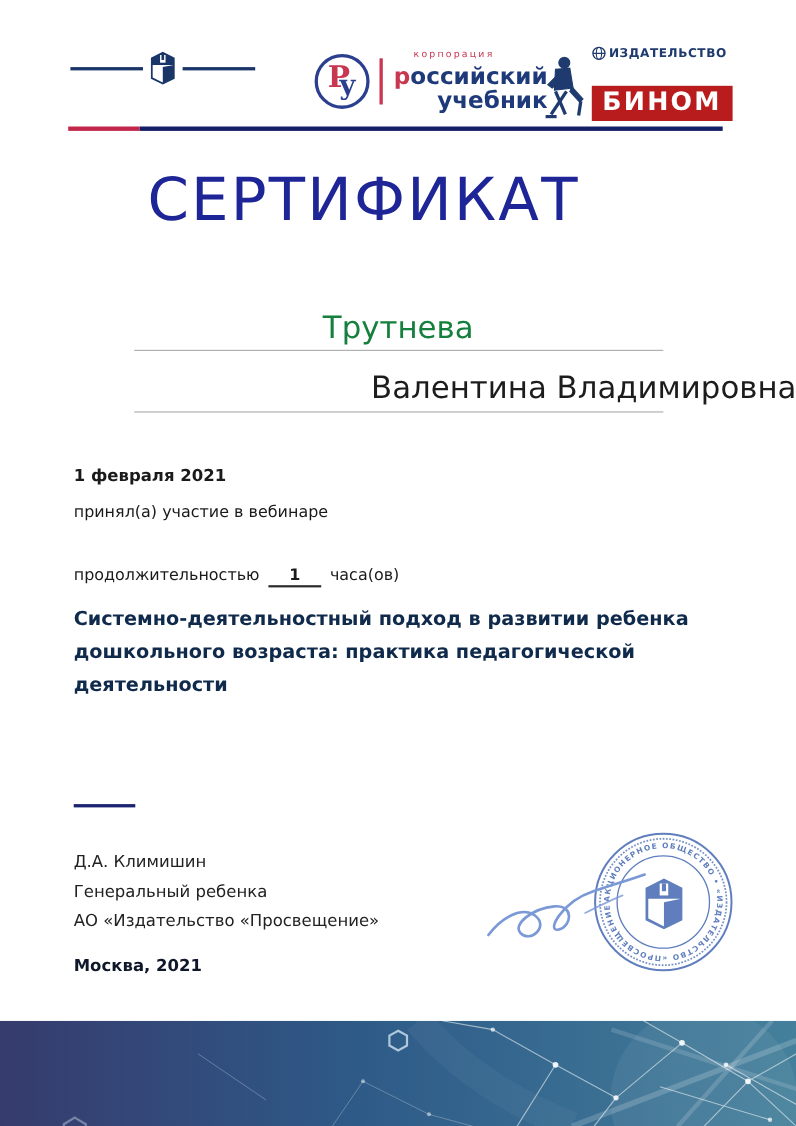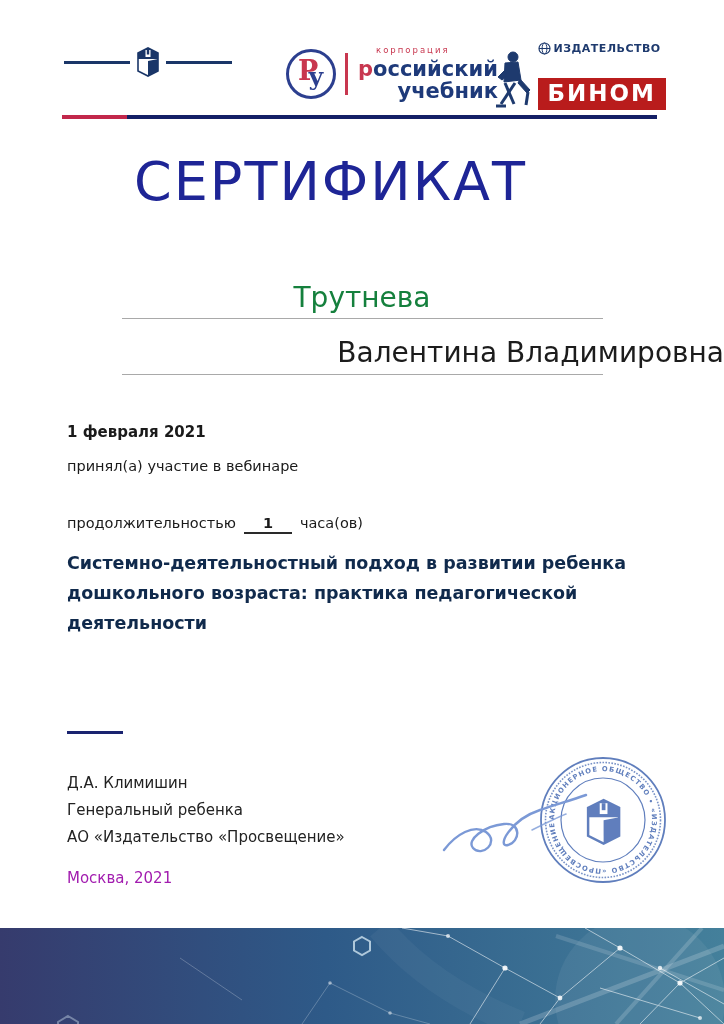--- a/index.html
+++ b/index.html
@@ -61,21 +61,21 @@
     border-bottom:2px solid #2a2a2a;margin:0 8px;padding-bottom:1px;
   }
   
   .topic{
     position:absolute;top:548px;left:67px;width:600px;
     font-size:17.5px;font-weight:bold;color:#102a4c;line-height:1.72;
   }
   
   .sig-rule{position:absolute;top:731px;left:67px;width:56px;height:3px;background:#1a2370;}
   .sig-block{position:absolute;top:770px;left:67px;font-size:15px;color:#222;line-height:27px;}
-  .sig-city{position:absolute;top:869px;left:67px;font-size:15px;color:#a21caf;}
+  .sig-city{position:absolute;top:869px;left:67px;font-size:15px;color:#0f172a;font-weight:bold;}
   
   .stamp{position:absolute;left:440px;top:738px;}
   
   .footer{position:absolute;left:0;top:928px;width:724px;height:96px;}
 </style>
 </head>
 <body>
 
 <div class="page">
 

